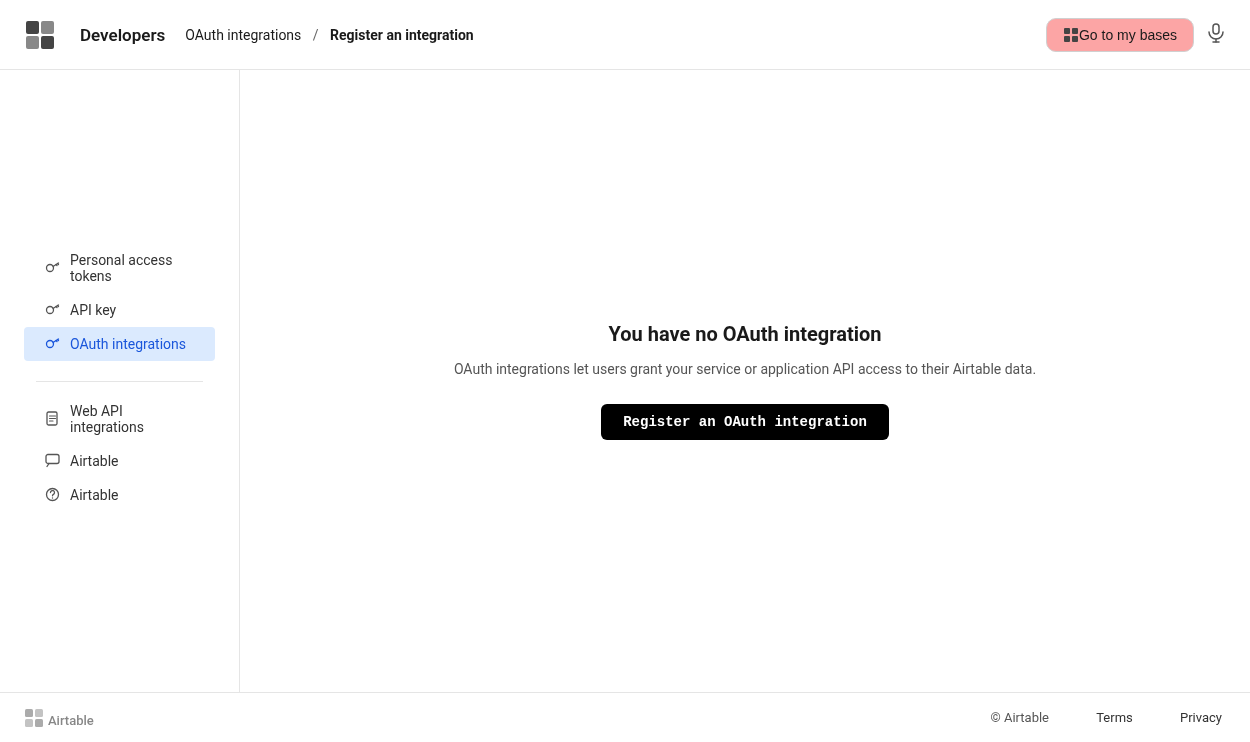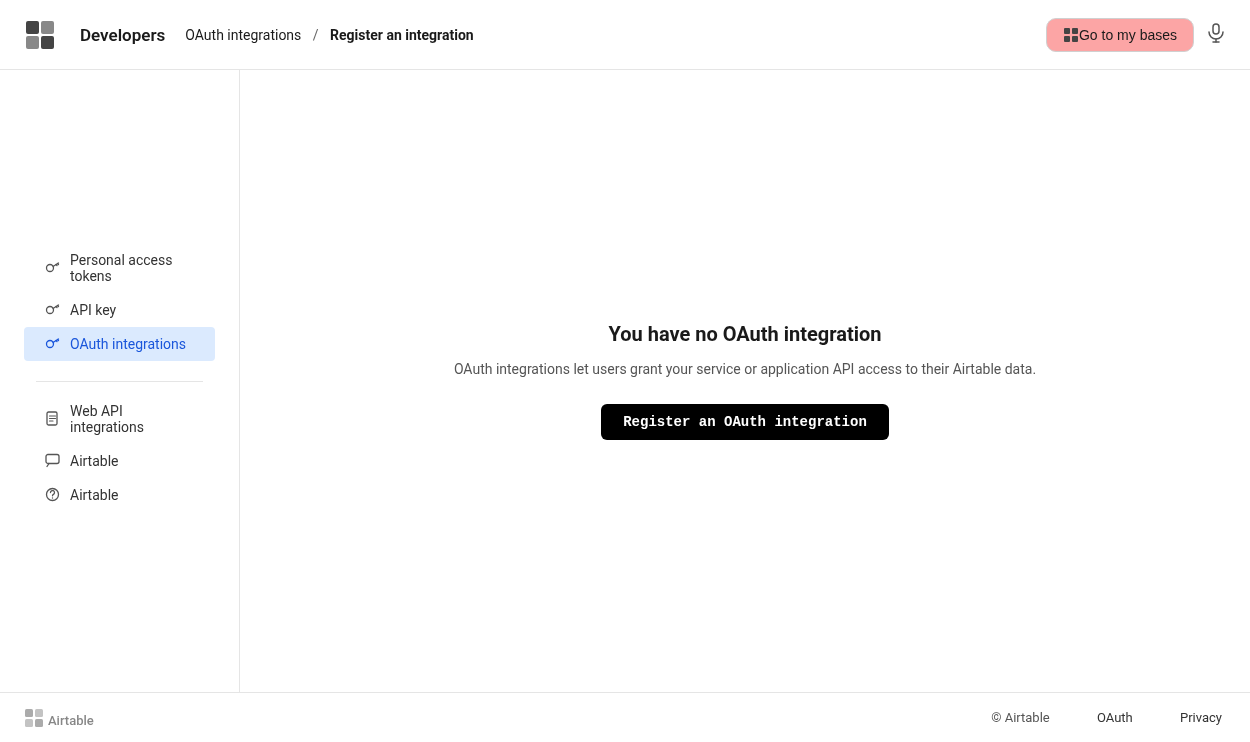--- a/index.html
+++ b/index.html
@@ -353,17 +353,17 @@
       <rect x="1" y="1" width="8" height="8" rx="1.5" fill="#888"></rect>
       <rect x="11" y="1" width="8" height="8" rx="1.5" fill="#aaa"></rect>
       <rect x="1" y="11" width="8" height="8" rx="1.5" fill="#aaa"></rect>
       <rect x="11" y="11" width="8" height="8" rx="1.5" fill="#888"></rect>
     </svg>
     <span class="footer-logo-text">Airtable</span>
   </div>
   <div class="footer-links">
     <span>© Airtable</span>
     &nbsp;
-    <span class="footer-link">OAuth</span>
+    <span class="footer-link">Terms</span>
     &nbsp;
     <span class="footer-link">Privacy</span>
   </div>
 </footer>
 
 </body></html>

